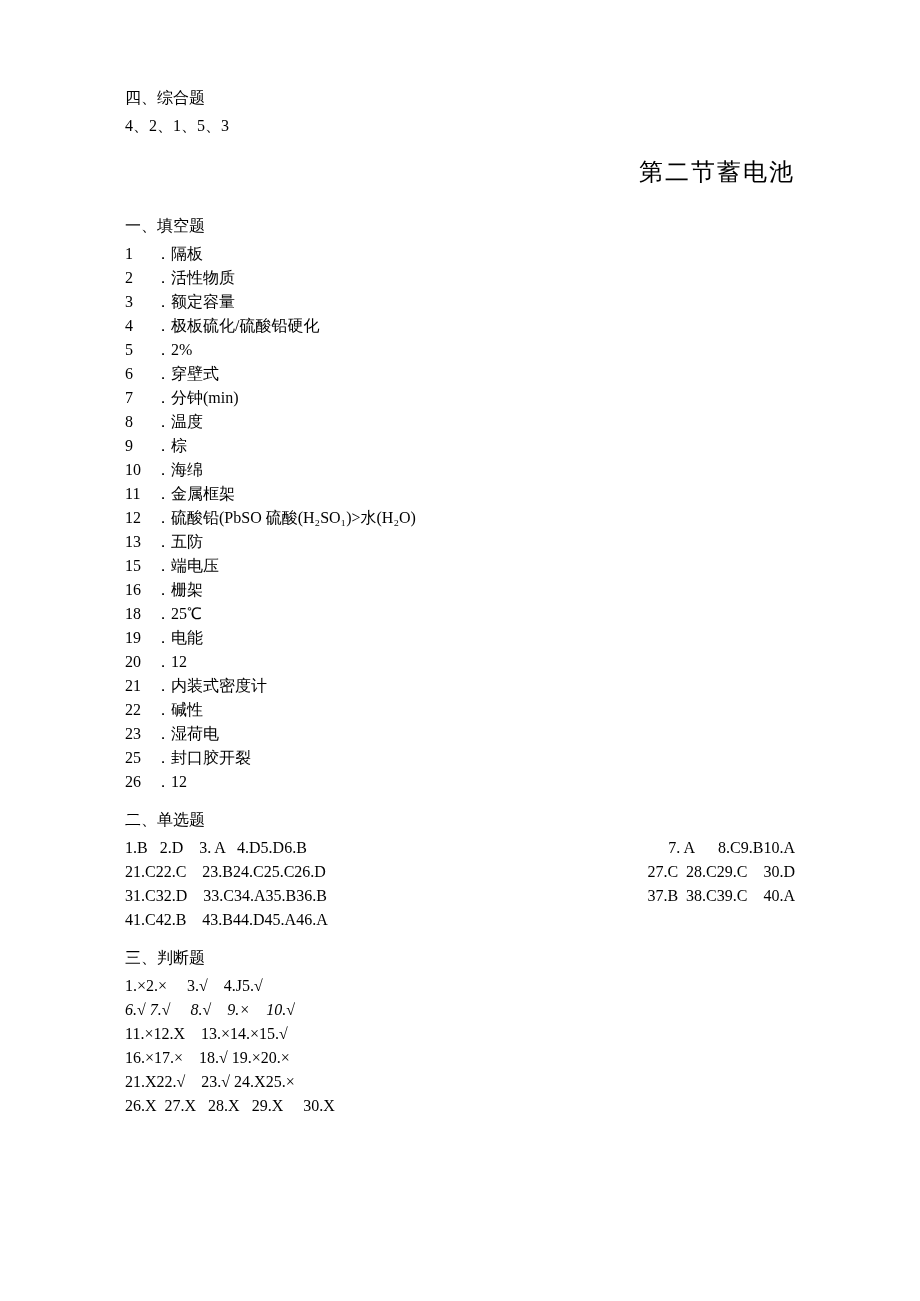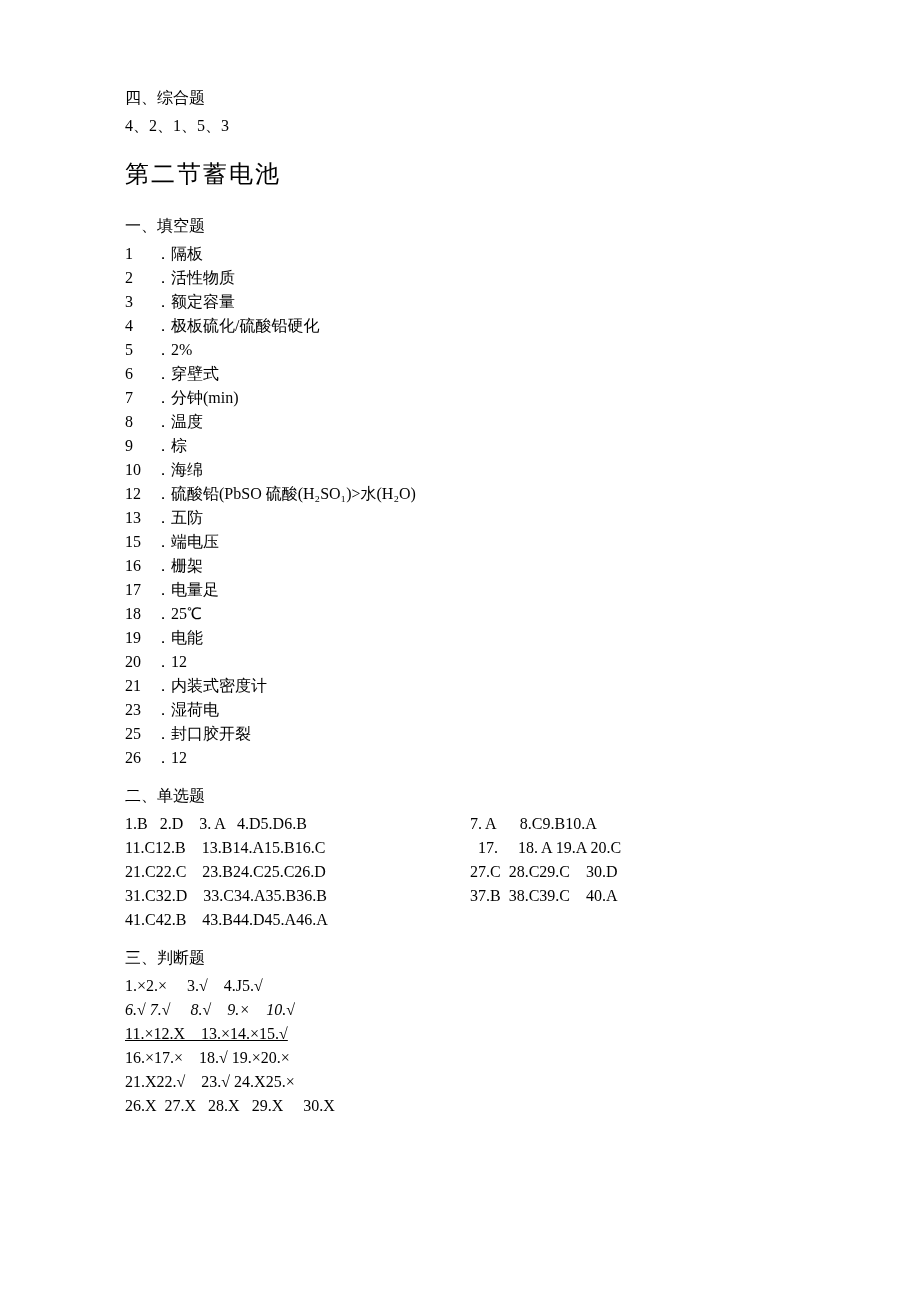--- a/index.html
+++ b/index.html
@@ -15,24 +15,25 @@
   .page {
     padding: 72px 125px 40px 125px;
     font-size: 16px;
     line-height: 1.5;
   }
   .section-heading {
     margin-top: 14px;
     margin-bottom: 4px;
   }
   .title {
-    text-align: left;
+    text-align: right;
     font-size: 24px;
     margin: 4px 0 22px 0;
     letter-spacing: 2px;
+    font-family: Liberation Mono, monospace;
   }
   .fill-list {
     margin: 0;
     padding: 0;
   }
   .fill-row {
     display: flex;
   }
   .fill-num {
     width: 30px;
@@ -41,20 +42,21 @@
   .fill-text {
     flex: 1;
   }
   .mc-rows, .judge-rows {
     margin: 0;
     padding: 0;
   }
   .mc-row, .judge-row {
     display: flex;
     white-space: nowrap;
+    justify-content: space-between;
   }
   .sequence {
     margin-bottom: 18px;
   }
 </style>
 </head>
 <body>
 
 <div class="page">
 
@@ -99,54 +101,58 @@
       </div>
       <div class="fill-row">
         <div class="fill-num">9</div>
         <div class="fill-text">．棕</div>
       </div>
       <div class="fill-row">
         <div class="fill-num">10</div>
         <div class="fill-text">．海绵</div>
       </div>
       <div class="fill-row">
+        <div class="fill-num">11</div>
+        <div class="fill-text">．金属框架</div>
+      </div>
+      <div class="fill-row">
         <div class="fill-num">12</div>
         <div class="fill-text">．硫酸铅(PbSO 硫酸(H₂SO₁)&gt;水(H₂O)</div>
       </div>
       <div class="fill-row">
         <div class="fill-num">13</div>
         <div class="fill-text">．五防</div>
       </div>
       <div class="fill-row">
         <div class="fill-num">15</div>
         <div class="fill-text">．端电压</div>
       </div>
       <div class="fill-row">
         <div class="fill-num">16</div>
         <div class="fill-text">．栅架</div>
       </div>
       <div class="fill-row">
-        <div class="fill-num">17</div>
-        <div class="fill-text">．电量足</div>
-      </div>
-      <div class="fill-row">
         <div class="fill-num">18</div>
         <div class="fill-text">．25℃</div>
       </div>
       <div class="fill-row">
         <div class="fill-num">19</div>
         <div class="fill-text">．电能</div>
       </div>
       <div class="fill-row">
         <div class="fill-num">20</div>
         <div class="fill-text">．12</div>
       </div>
       <div class="fill-row">
         <div class="fill-num">21</div>
         <div class="fill-text">．内装式密度计</div>
+      </div>
+      <div class="fill-row">
+        <div class="fill-num">22</div>
+        <div class="fill-text">．碱性</div>
       </div>
       <div class="fill-row">
         <div class="fill-num">23</div>
         <div class="fill-text">．湿荷电</div>
       </div>
       <div class="fill-row">
         <div class="fill-num">25</div>
         <div class="fill-text">．封口胶开裂</div>
       </div>
       <div class="fill-row">
@@ -155,40 +161,36 @@
       </div>
     </div>
 
   <div class="section-heading">二、单选题</div>
   <div class="mc-rows" id="mc-rows">
       <div class="mc-row">
         <div style="width: 345px; white-space: pre;">1.B   2.D    3. A   4.D5.D6.B</div>
         <div style="white-space: pre;">7. A      8.C9.B10.A</div>
       </div>
       <div class="mc-row">
-        <div style="width: 345px; white-space: pre;">11.C12.B    13.B14.A15.B16.C</div>
-        <div style="white-space: pre;">  17.     18. A 19.A 20.C</div>
-      </div>
-      <div class="mc-row">
         <div style="width: 345px; white-space: pre;">21.C22.C    23.B24.C25.C26.D</div>
         <div style="white-space: pre;">27.C  28.C29.C    30.D</div>
       </div>
       <div class="mc-row">
         <div style="width: 345px; white-space: pre;">31.C32.D    33.C34.A35.B36.B</div>
         <div style="white-space: pre;">37.B  38.C39.C    40.A</div>
       </div>
       <div class="mc-row">
         <div style="width: 345px; white-space: pre;">41.C42.B    43.B44.D45.A46.A</div>
         <div style="white-space: pre;"></div>
       </div>
     </div>
 
   <div class="section-heading">三、判断题</div>
   <div class="judge-rows" id="judge-rows">
       <div class="judge-row" style="white-space: pre;">1.×2.×     3.√    4.J5.√</div>
       <div class="judge-row" style="white-space: pre; font-style: italic;">6.√ 7.√     8.√    9.×    10.√</div>
-      <div class="judge-row" style="white-space: pre; text-decoration: underline;">11.×12.X    13.×14.×15.√</div>
+      <div class="judge-row" style="white-space: pre;">11.×12.X    13.×14.×15.√</div>
       <div class="judge-row" style="white-space: pre;">16.×17.×    18.√ 19.×20.×</div>
       <div class="judge-row" style="white-space: pre;">21.X22.√    23.√ 24.X25.×</div>
       <div class="judge-row" style="white-space: pre;">26.X  27.X   28.X   29.X     30.X</div>
     </div>
 
 </div>
 
 </body></html>

